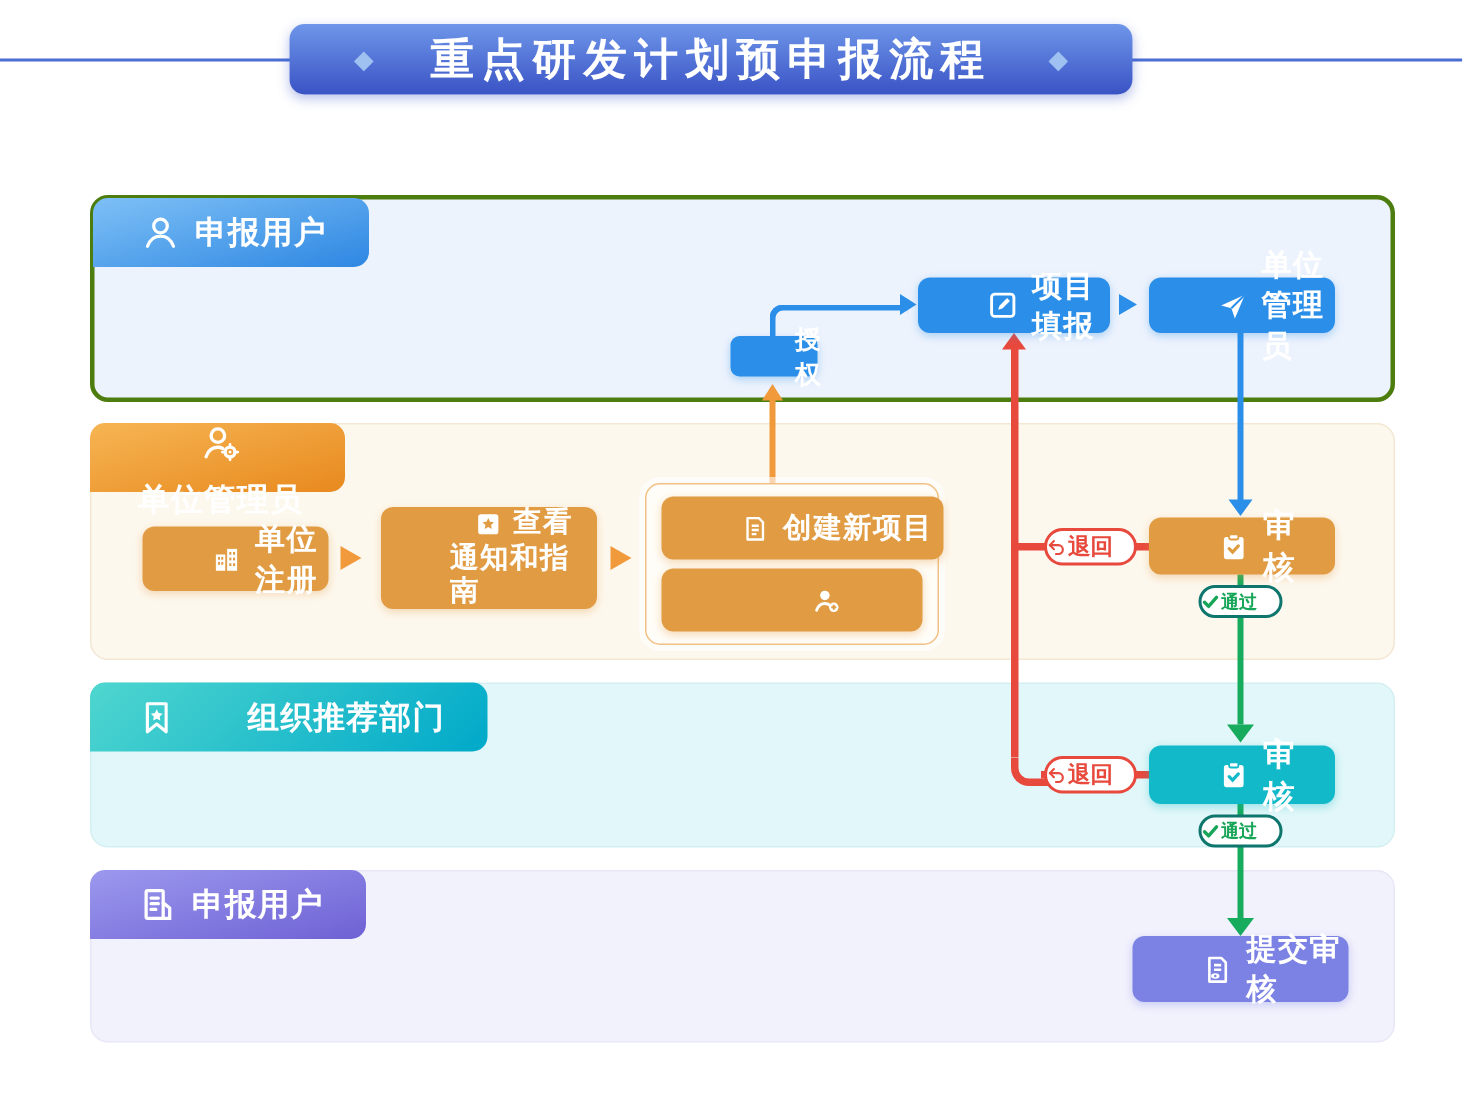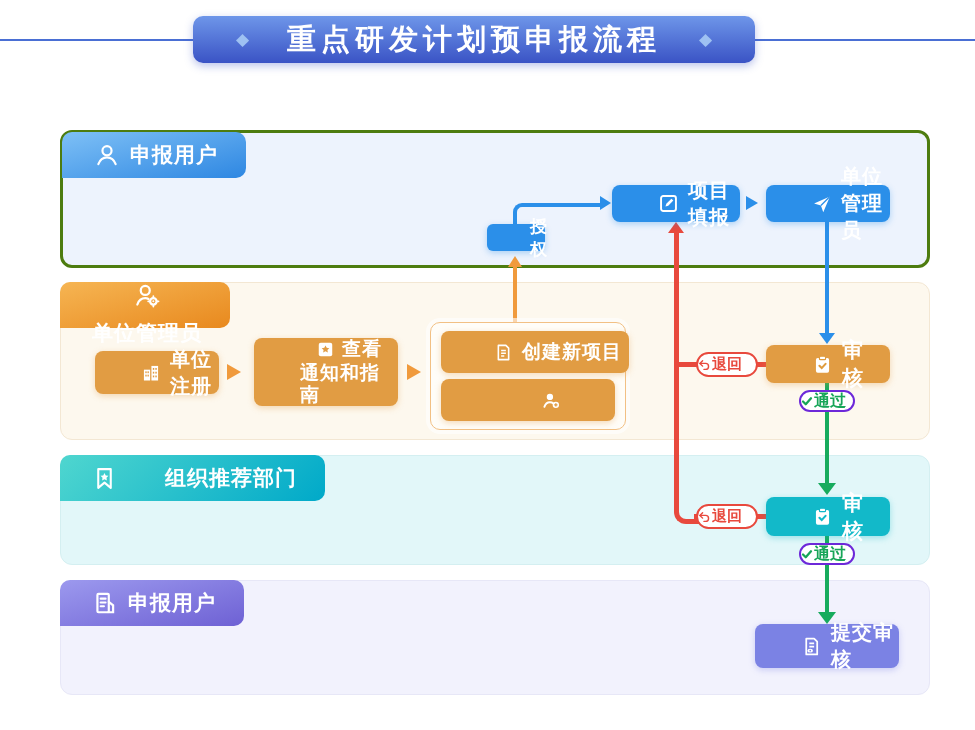--- a/index.html
+++ b/index.html
@@ -42,21 +42,21 @@
     border:1px solid #f2c084;border-radius:10px;box-shadow:0 0 0 4px rgba(255,255,255,.6);z-index:2;}
   .n-create-project{left:10px;top:8px;width:188px;height:42px;font-size:19px;}
   .n-create-applicant{left:10px;top:56px;width:174px;height:42px;font-size:19px;}
   .n-review-unit{left:766px;top:345px;width:124px;height:38px;font-size:21px;}
   .n-review-dept{left:766px;top:497px;width:124px;height:39px;font-size:21px;}
   .n-project-view{left:755px;top:624px;width:144px;height:44px;}
   
   .pill{position:absolute;display:flex;align-items:center;justify-content:flex-start;gap:1px;background:#fff;
     border-radius:999px;font-weight:bold;box-sizing:border-box;z-index:3;}
   .pill-red{border:2px solid #e8493d;color:#e8493d;font-size:15px;}
-  .pill-green{border:2px solid #6d28d9;color:#17a558;font-size:16px;}
+  .pill-green{border:2px solid #0f766e;color:#17a558;font-size:12px;}
   .p-reject-unit{left:696px;top:352px;width:62px;height:25px;}
   .p-pass-unit{left:799px;top:390px;width:56px;height:22px;}
   .p-reject-dept{left:696px;top:504px;width:62px;height:25px;}
   .p-pass-dept{left:799px;top:543px;width:56px;height:22px;}
   
   .seg{position:absolute;z-index:1;}
   .auth-elbow{left:513px;top:203px;width:88px;height:29px;border-top:4px solid #2b8fe9;
     border-left:4px solid #2b8fe9;border-top-left-radius:9px;}
   .arr{position:absolute;width:0;height:0;z-index:1;}
   .arr-r-blue{left:600px;top:196px;border-left:11px solid #2b8fe9;border-top:7px solid transparent;border-bottom:7px solid transparent;}

